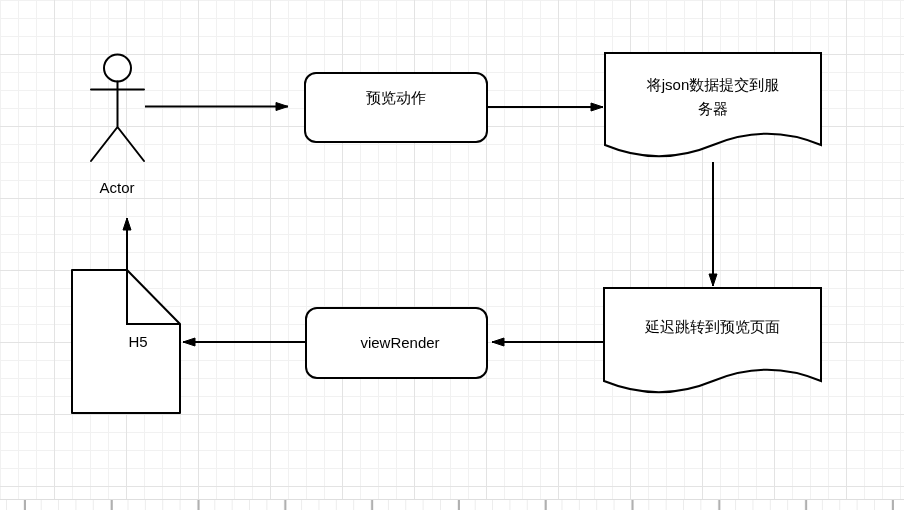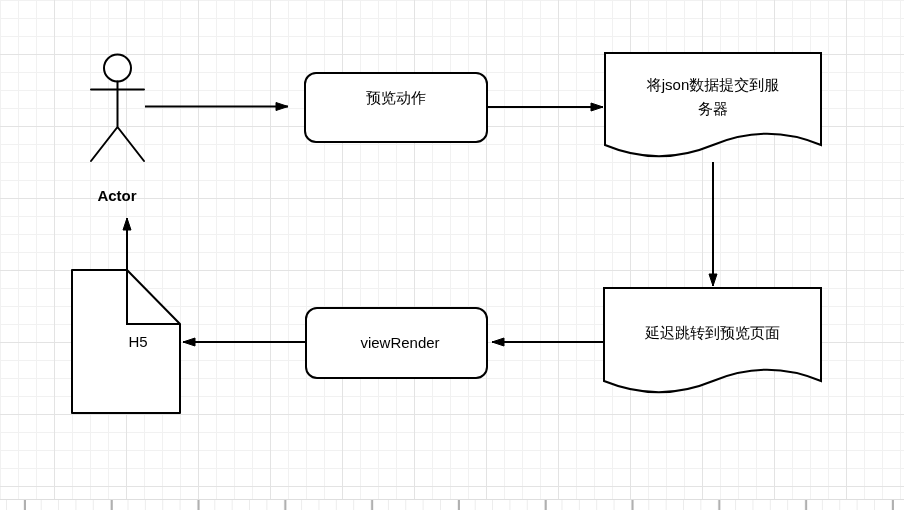--- a/index.html
+++ b/index.html
@@ -108,30 +108,30 @@
     <g>
       <rect x="306" y="308" width="181" height="70" rx="11" ry="11" fill="#ffffff" stroke="#000000" stroke-width="2"></rect>
     </g>
 
     <g>
       <path d="M72,270 H127 L180,324 V413 H72 Z" fill="#ffffff" stroke="#000000" stroke-width="2" stroke-linejoin="round"></path>
       <path d="M127,270 V324 H180" fill="none" stroke="#000000" stroke-width="2"></path>
     </g>
   </svg>
 
-  <div class="lbl" style="left:77px; top:184px; width:80px; height:23px;font-weight:bold;">Actor</div>
+  <div class="lbl" style="left:77px; top:176px; width:80px; height:23px;">Actor</div>
 
   <div class="lbl" style="left:305px; top:73px; width:182px; height:49px;">预览动作</div>
 
   <div class="lbl lbl-multiline" style="left:607px; top:57px; width:212px; height:79px;">
     <span>将json数据提交到服</span>
     <span>务器</span>
   </div>
 
-  <div class="lbl" style="left:604px; top:288px; width:217px; height:78px;margin-top:6px;">延迟跳转到预览页面</div>
+  <div class="lbl" style="left:604px; top:288px; width:217px; height:78px;">延迟跳转到预览页面</div>
 
   <div class="lbl" style="left:306px; top:308px; width:188px; height:70px;">viewRender</div>
 
   <div class="lbl" style="left:72px; top:270px; width:108px; height:144px;margin-left:12px;">H5</div>
 
   <div id="bottom-ruler"></div>
 
 </div>
 
 </body></html>

